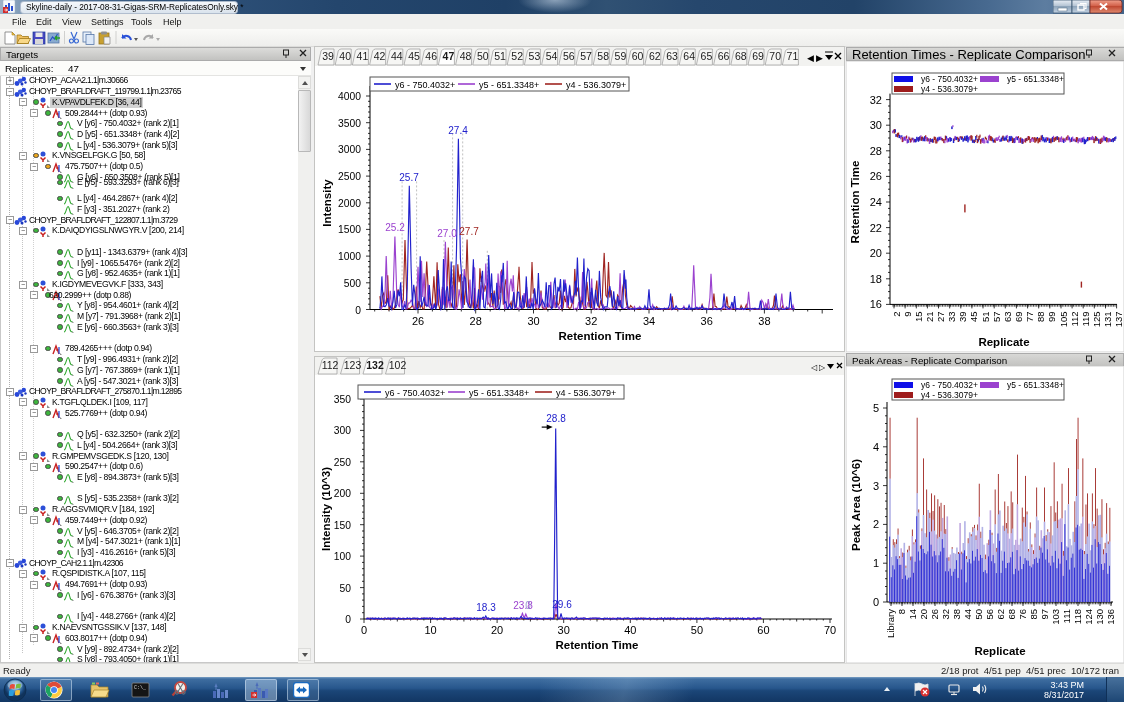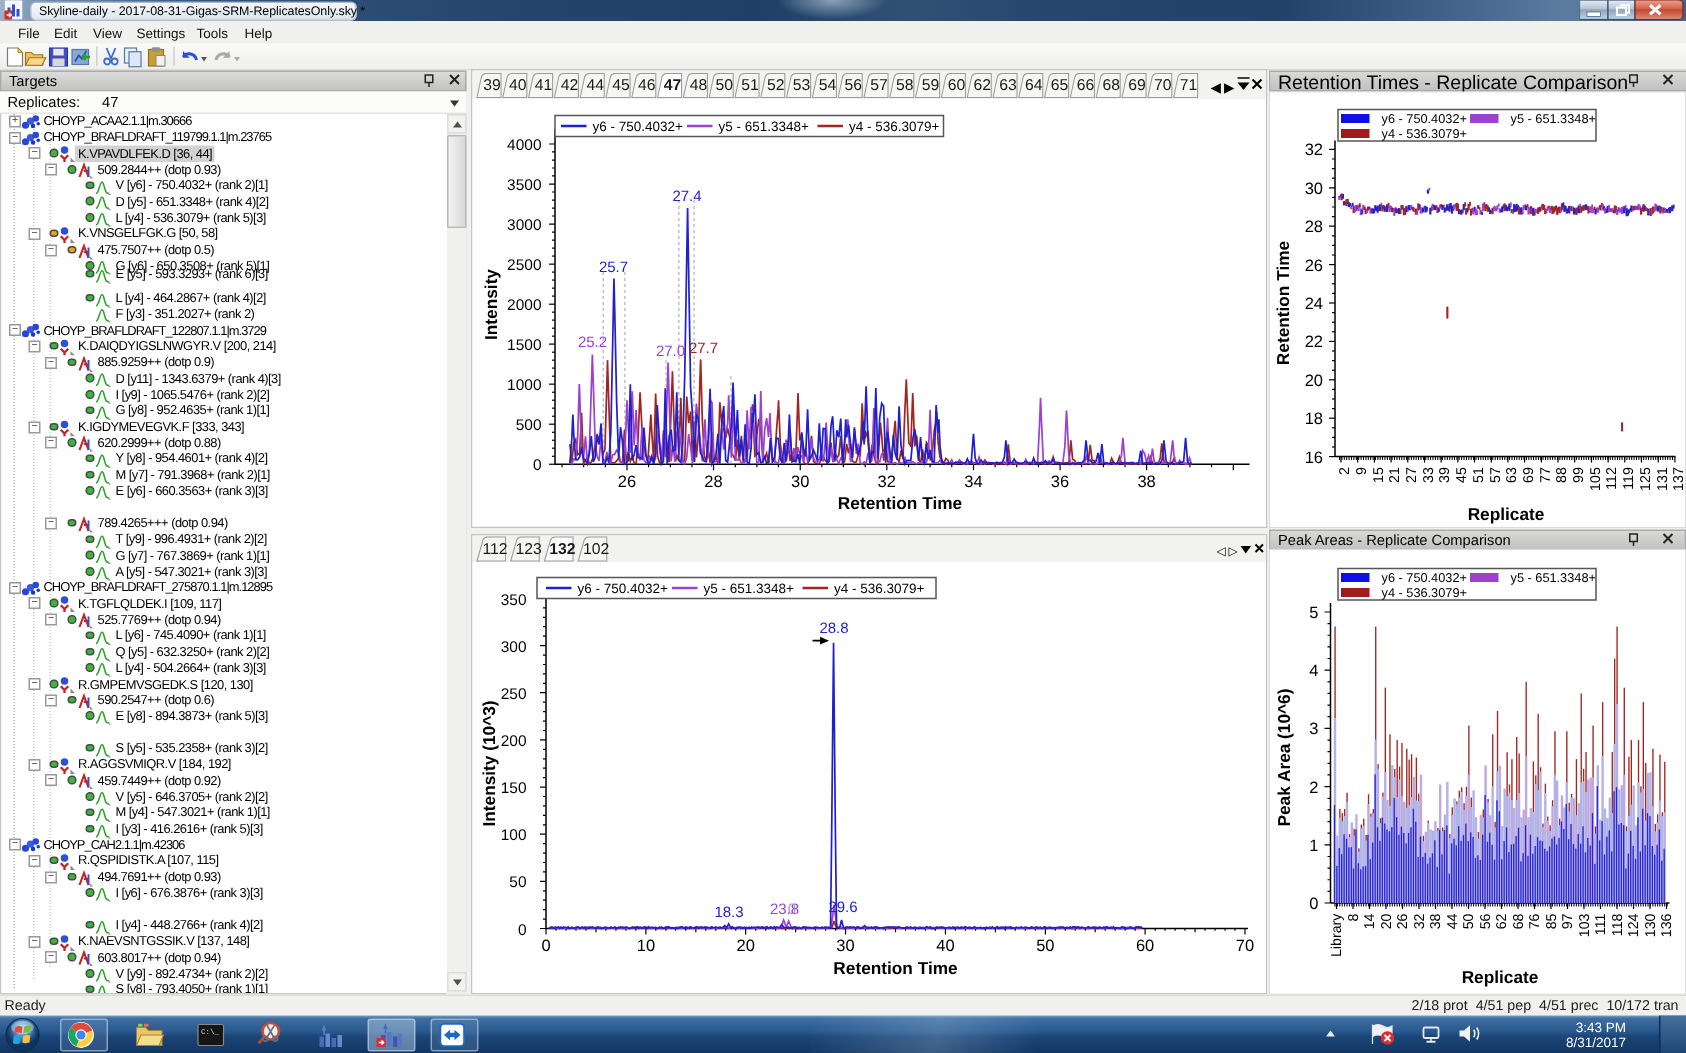--- a/index.html
+++ b/index.html
@@ -230,28 +230,20 @@
       <div class="ttxt prot" style="left:28px">CHOYP_BRAFLDRAFT_122807.1.1|m.3729</div>
     </div>
     <div class="trow" style="top:149.4px">
       <div class="ebox" style="left:18px">−</div>
       <div class="dot" style="left:32px;background:#3db53d"></div>
       <svg class="tic" style="left:37px" width="13" height="11">
         <use href="#pep"></use>
       </svg>
       <div class="ttxt" style="left:51px">K.DAIQDYIGSLNWGYR.V [200, 214]</div>
     </div>
-    <div class="trow" style="top:160.1px">
-      <div class="ebox" style="left:29px">−</div>
-      <div class="dot" style="left:44px;background:#3db53d"></div>
-      <svg class="tic" style="left:50px" width="13" height="11">
-        <use href="#prec"></use>
-      </svg>
-      <div class="ttxt" style="left:64px">885.9259++ (dotp 0.9)</div>
-    </div>
     <div class="trow" style="top:170.8px">
       <div class="dot" style="left:56px;background:#3db53d"></div>
       <svg class="tic" style="left:62px" width="13" height="11">
         <use href="#trans"></use>
       </svg>
       <div class="ttxt" style="left:76px">D [y11] - 1343.6379+ (rank 4)[3]</div>
     </div>
     <div class="trow" style="top:181.5px">
       <div class="dot" style="left:56px;background:#3db53d"></div>
       <svg class="tic" style="left:62px" width="13" height="11">
@@ -273,21 +265,21 @@
         <use href="#pep"></use>
       </svg>
       <div class="ttxt" style="left:51px">K.IGDYMEVEGVK.F [333, 343]</div>
     </div>
     <div class="trow" style="top:213.7px">
       <div class="ebox" style="left:29px">−</div>
       <div class="dot" style="left:44px;background:#3db53d"></div>
       <svg class="tic" style="left:50px" width="13" height="11">
         <use href="#prec"></use>
       </svg>
-      <div class="ttxt" style="left:64px">620.2999++ (dotp 0.88)</div>
+      <div class="ttxt" style="left:48px">620.2999++ (dotp 0.88)</div>
     </div>
     <div class="trow" style="top:224.4px">
       <div class="dot" style="left:56px;background:#3db53d"></div>
       <svg class="tic" style="left:62px" width="13" height="11">
         <use href="#trans"></use>
       </svg>
       <div class="ttxt" style="left:76px">Y [y8] - 954.4601+ (rank 4)[2]</div>
     </div>
     <div class="trow" style="top:235.1px">
       <div class="dot" style="left:56px;background:#3db53d"></div>
@@ -347,27 +339,20 @@
       </svg>
       <div class="ttxt" style="left:51px">K.TGFLQLDEK.I [109, 117]</div>
     </div>
     <div class="trow" style="top:331.6px">
       <div class="ebox" style="left:29px">−</div>
       <div class="dot" style="left:44px;background:#3db53d"></div>
       <svg class="tic" style="left:50px" width="13" height="11">
         <use href="#prec"></use>
       </svg>
       <div class="ttxt" style="left:64px">525.7769++ (dotp 0.94)</div>
-    </div>
-    <div class="trow" style="top:342.3px">
-      <div class="dot" style="left:56px;background:#3db53d"></div>
-      <svg class="tic" style="left:62px" width="13" height="11">
-        <use href="#trans"></use>
-      </svg>
-      <div class="ttxt" style="left:76px">L [y6] - 745.4090+ (rank 1)[1]</div>
     </div>
     <div class="trow" style="top:353.1px">
       <div class="dot" style="left:56px;background:#3db53d"></div>
       <svg class="tic" style="left:62px" width="13" height="11">
         <use href="#trans"></use>
       </svg>
       <div class="ttxt" style="left:76px">Q [y5] - 632.3250+ (rank 2)[2]</div>
     </div>
     <div class="trow" style="top:363.8px">
       <div class="dot" style="left:56px;background:#3db53d"></div>

